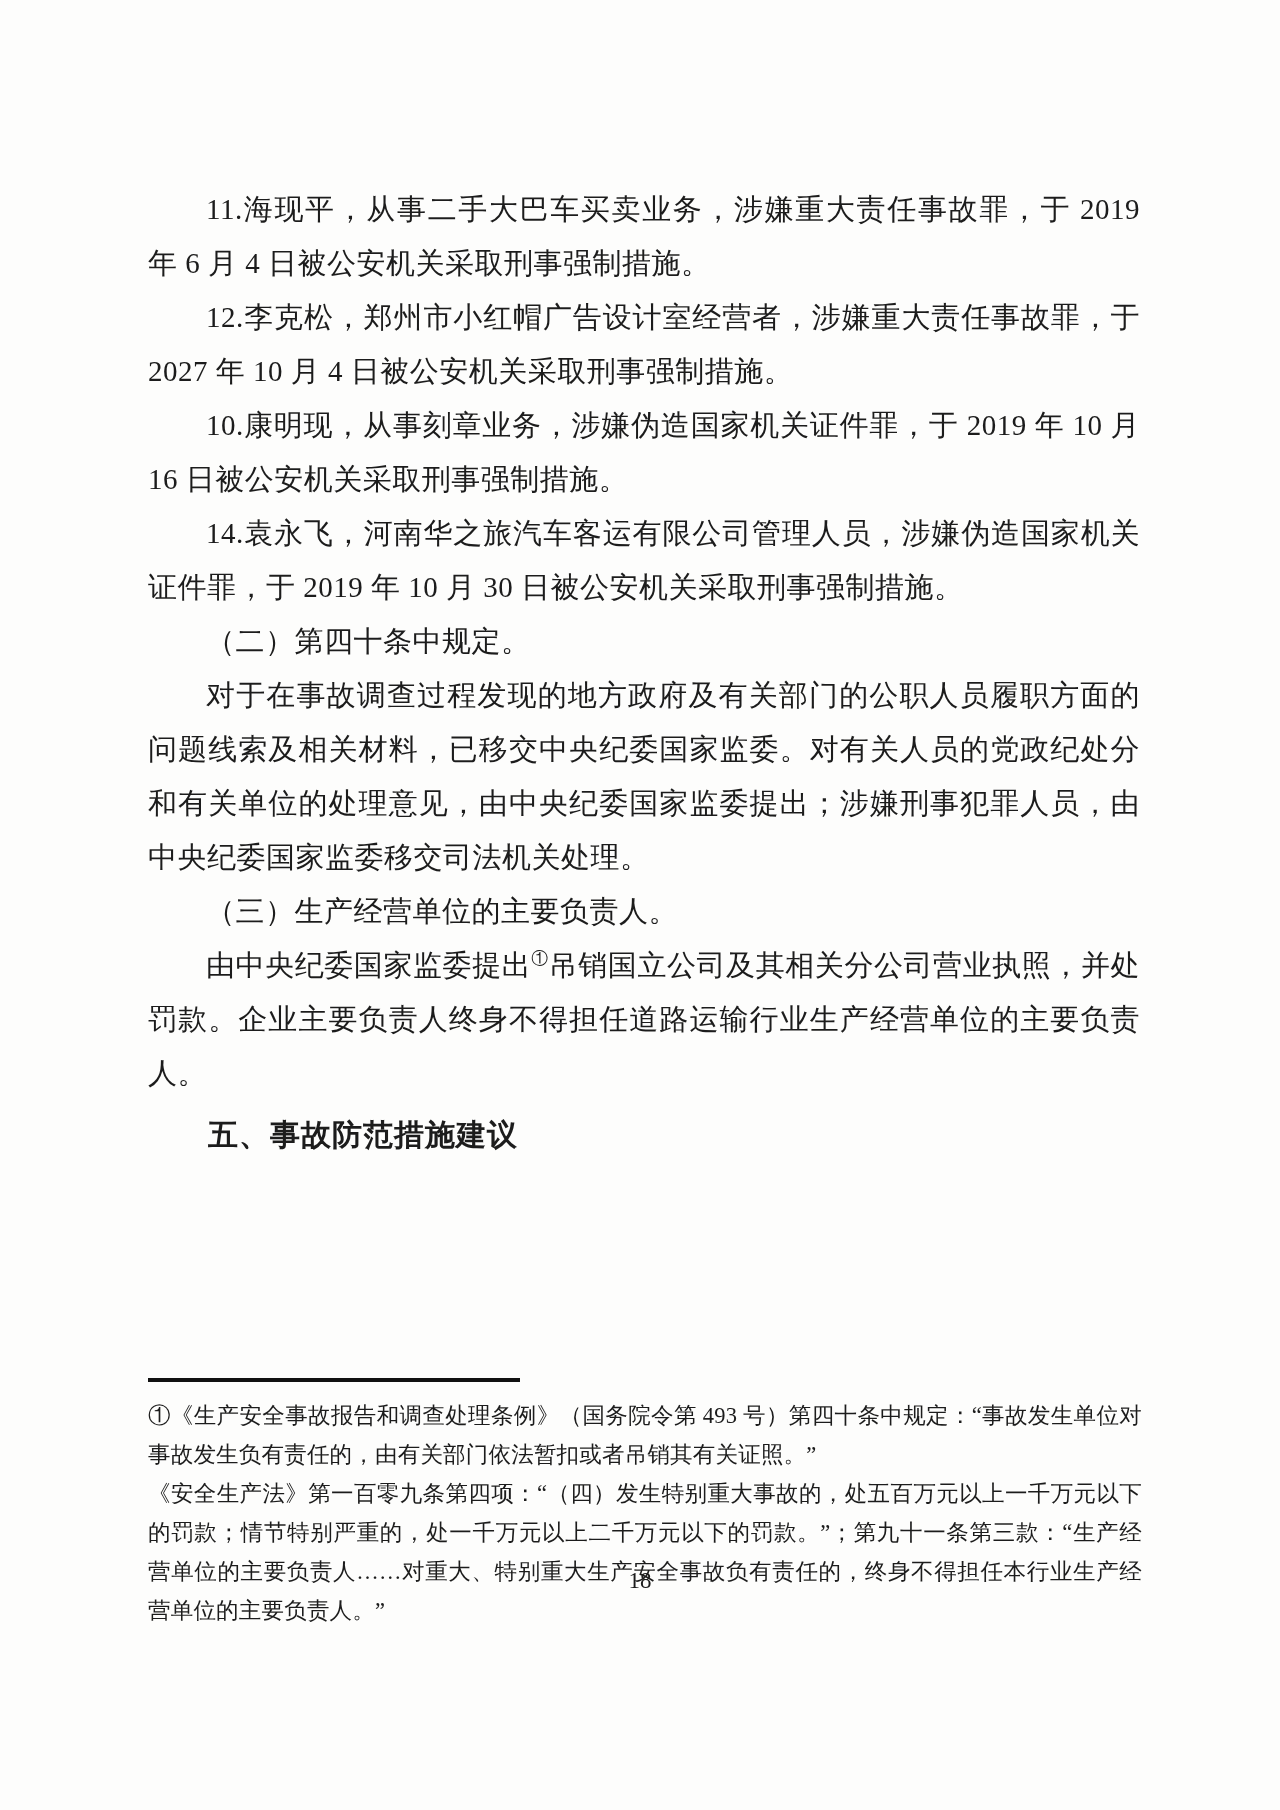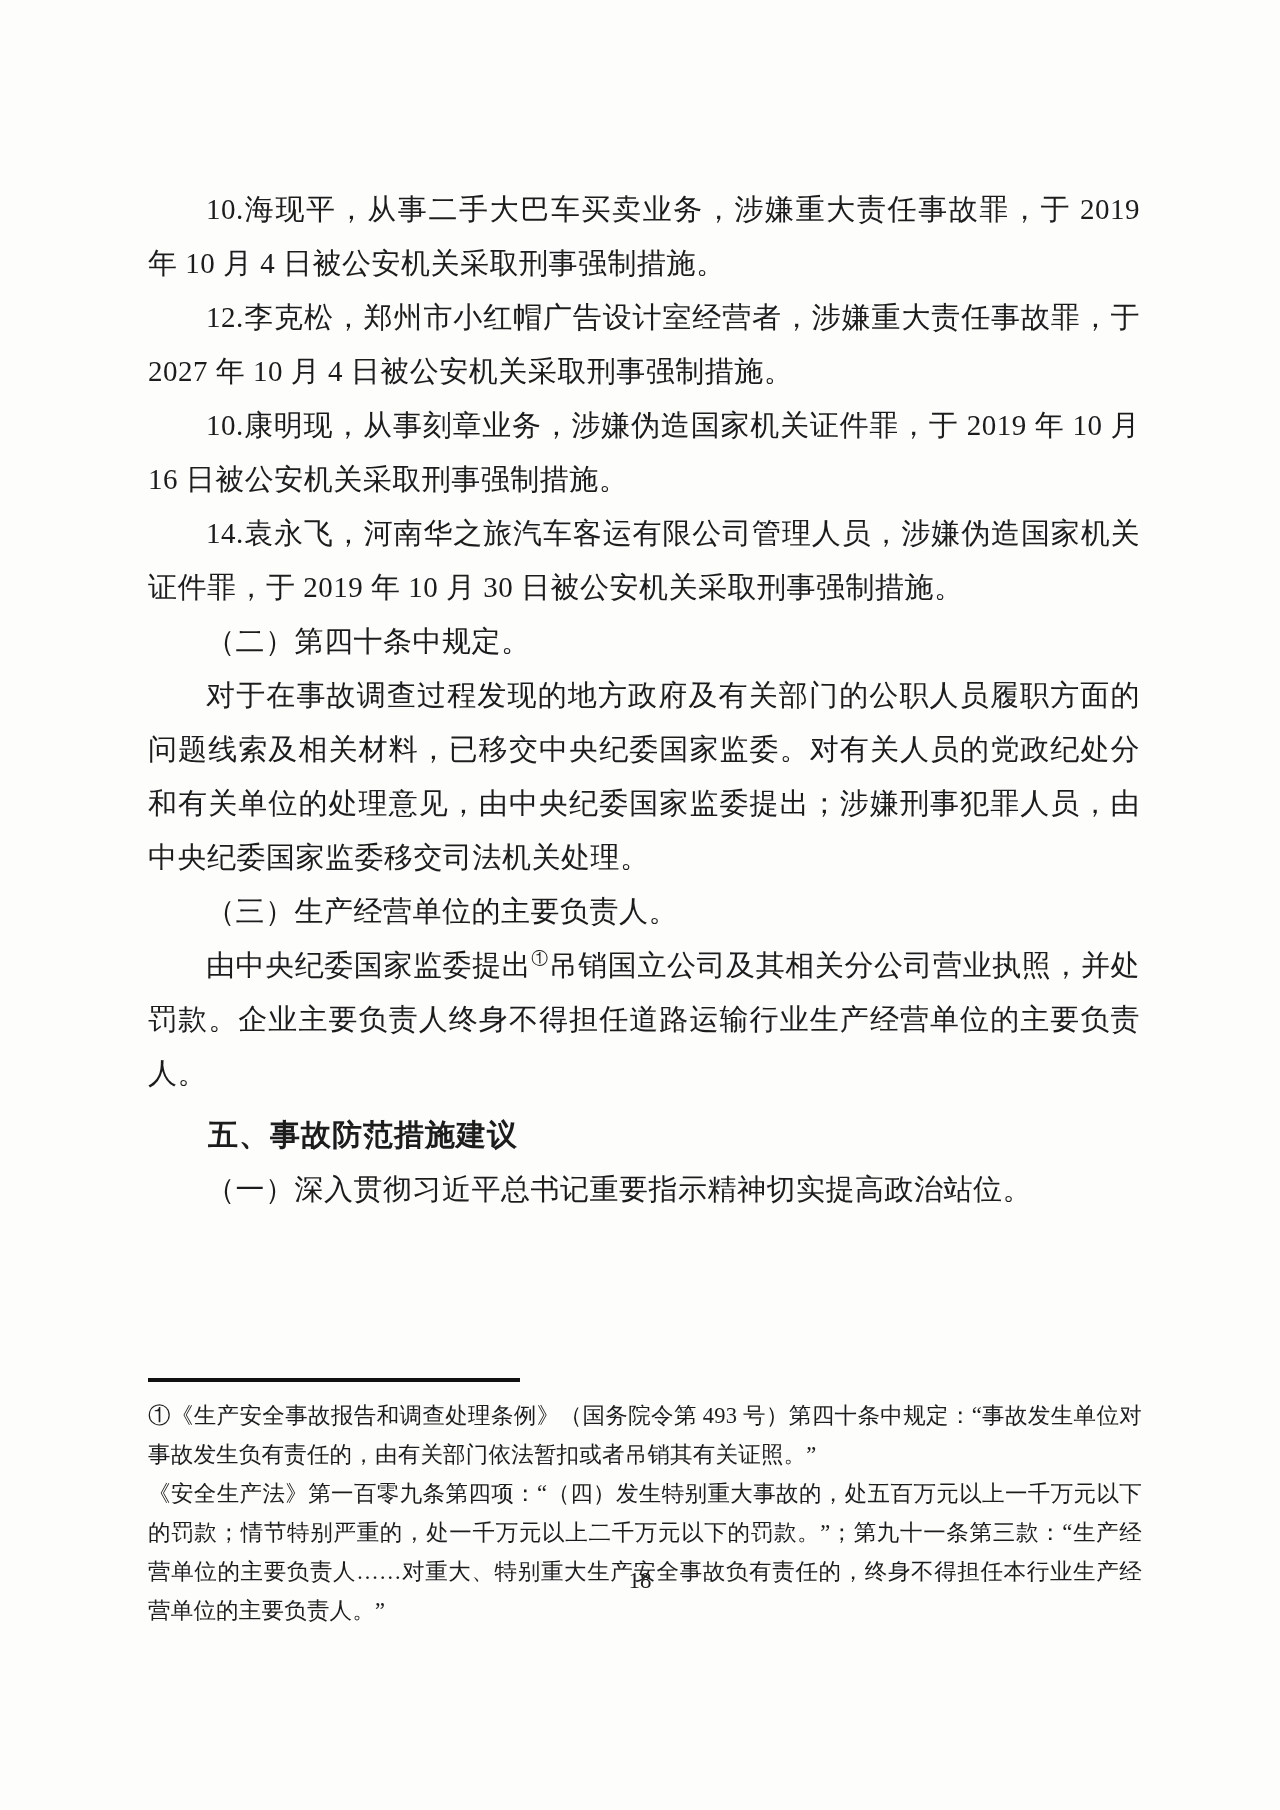--- a/index.html
+++ b/index.html
@@ -76,34 +76,33 @@
     font-size: 23px;
     font-family: "Liberation Serif", "DejaVu Serif", serif;
   }
 </style>
 </head>
 <body>
 
 <div class="page">
 
   <div class="body-text">
-    <p class="para">10.海现平，从事二手大巴车买卖业务，涉嫌重大责任事故罪，于 2019 年 10 月 4 日被公安机关采取刑事强制措施。</p>
+    <p class="para">11.海现平，从事二手大巴车买卖业务，涉嫌重大责任事故罪，于 2019 年 6 月 4 日被公安机关采取刑事强制措施。</p>
     <p class="para">12.李克松，郑州市小红帽广告设计室经营者，涉嫌重大责任事故罪，于 2027 年 10 月 4 日被公安机关采取刑事强制措施。</p>
     <p class="para">10.康明现，从事刻章业务，涉嫌伪造国家机关证件罪，于 2019 年 10 月 16 日被公安机关采取刑事强制措施。</p>
     <p class="para">14.袁永飞，河南华之旅汽车客运有限公司管理人员，涉嫌伪造国家机关证件罪，于 2019 年 10 月 30 日被公安机关采取刑事强制措施。</p>
 
     <p class="para subhead-kai">（二）第四十条中规定。</p>
     <p class="para">对于在事故调查过程发现的地方政府及有关部门的公职人员履职方面的问题线索及相关材料，已移交中央纪委国家监委。对有关人员的党政纪处分和有关单位的处理意见，由中央纪委国家监委提出；涉嫌刑事犯罪人员，由中央纪委国家监委移交司法机关处理。</p>
 
     <p class="para subhead-kai">（三）生产经营单位的主要负责人。</p>
 
     <p class="para"><span>由中央纪委国家监委提出</span><sup class="fn-ref">①</sup><span>吊销国立公司及其相关分公司营业执照，并处罚款。企业主要负责人终身不得担任道路运输行业生产经营单位的主要负责人。</span></p>
 
     <p class="para heading-hei">五、事故防范措施建议</p>
-    <p class="para subhead-kai">（一）深入贯彻习近平总书记重要指示精神切实提高政治站位。</p>
   </div>
 
   <div class="footnote-area">
     <div class="footnote-rule"></div>
     <p class="footnote">①《生产安全事故报告和调查处理条例》（国务院令第 493 号）第四十条中规定：“事故发生单位对事故发生负有责任的，由有关部门依法暂扣或者吊销其有关证照。”</p>
     <p class="footnote">《安全生产法》第一百零九条第四项：“（四）发生特别重大事故的，处五百万元以上一千万元以下的罚款；情节特别严重的，处一千万元以上二千万元以下的罚款。”；第九十一条第三款：“生产经营单位的主要负责人……对重大、特别重大生产安全事故负有责任的，终身不得担任本行业生产经营单位的主要负责人。”</p>
   </div>
 
   <div class="page-number">18</div>
 

